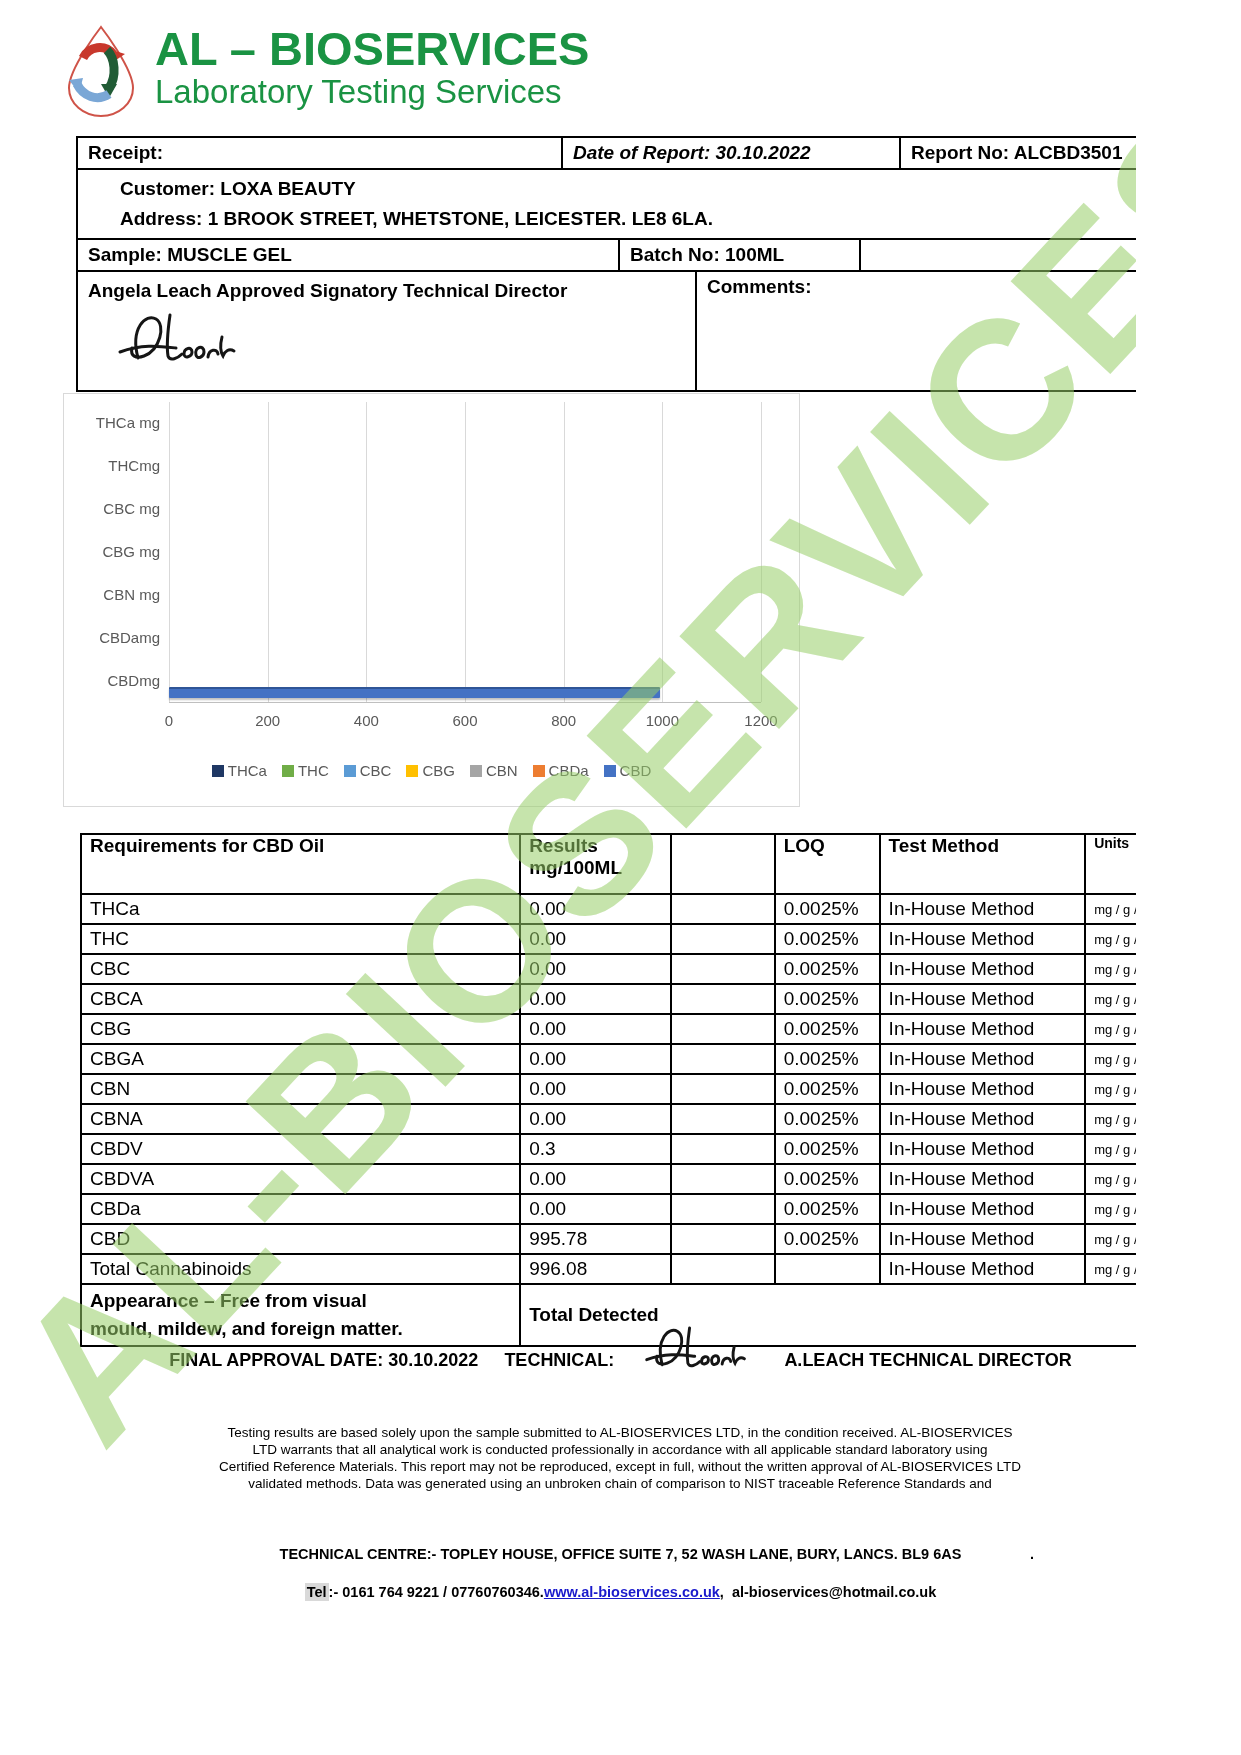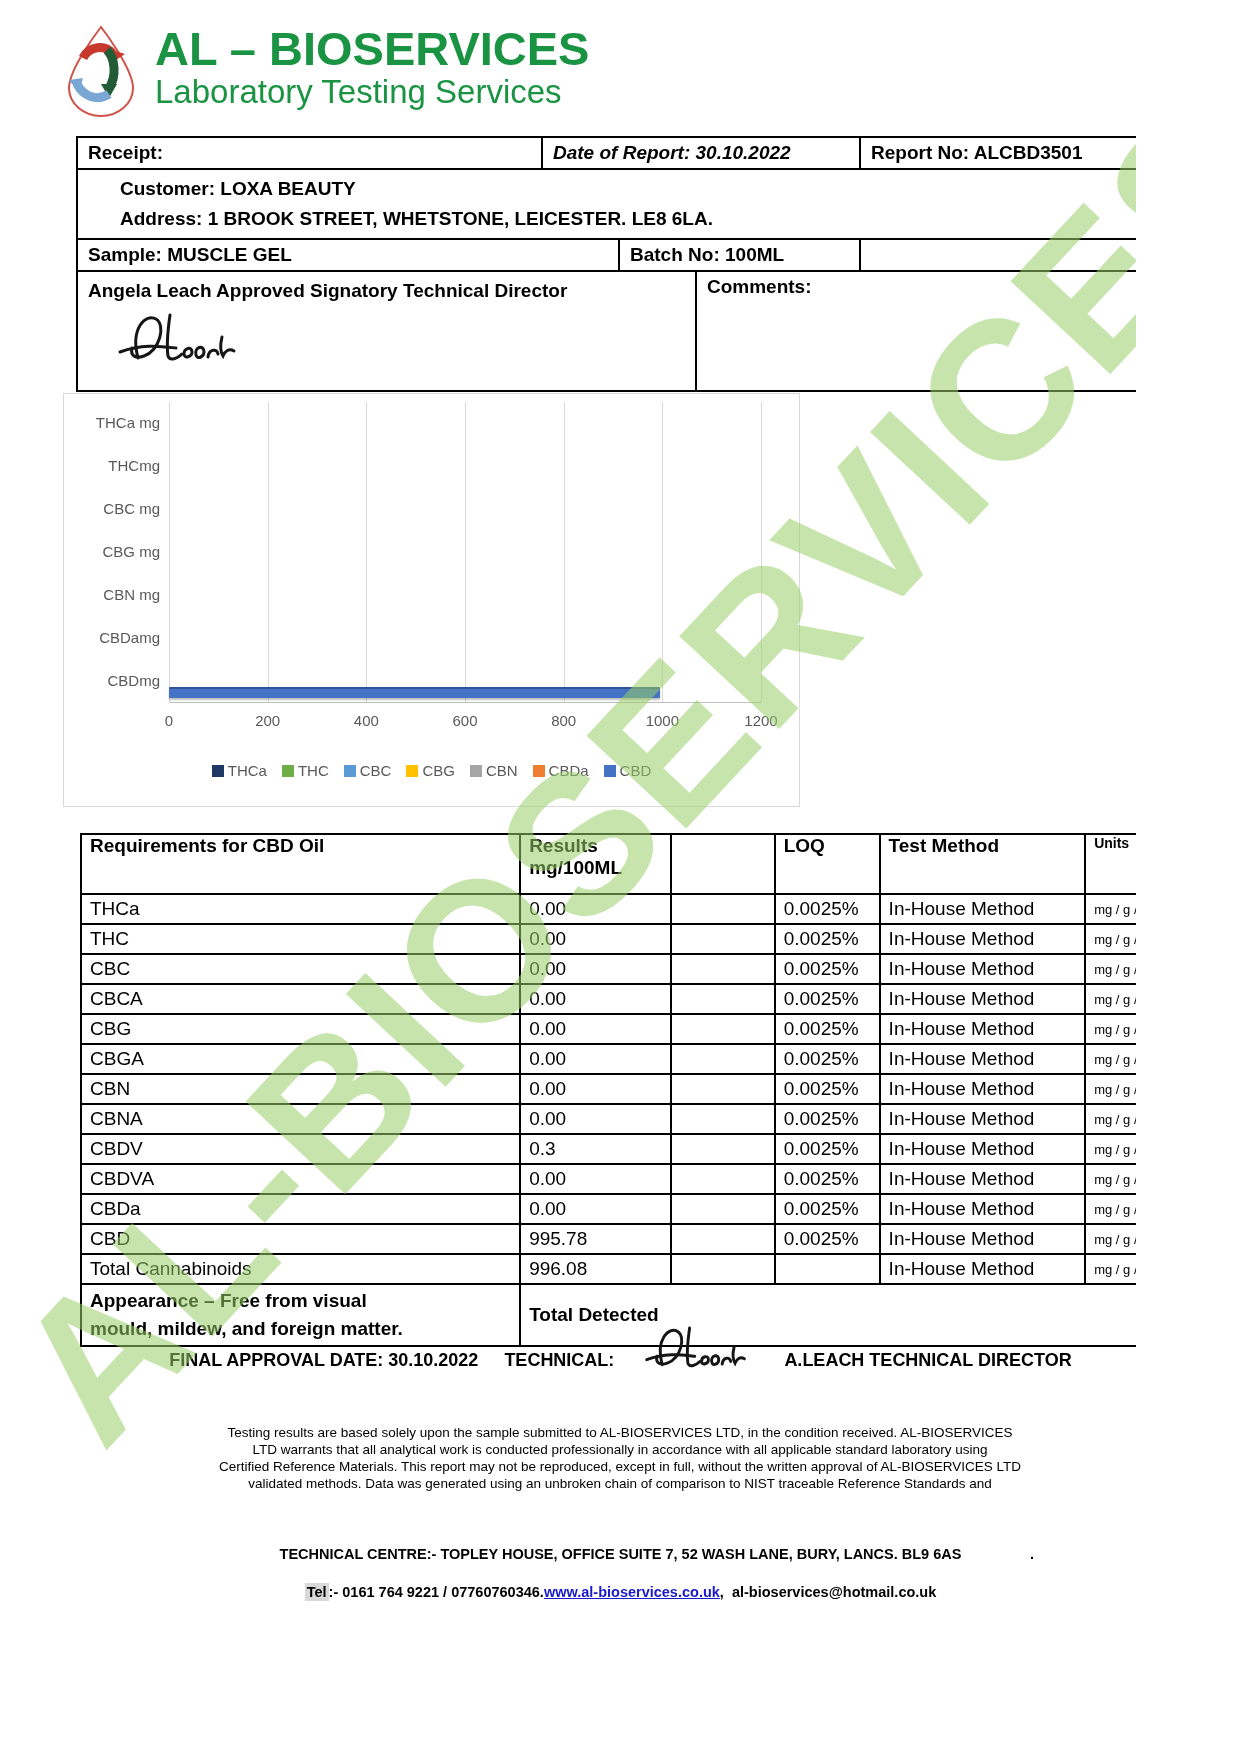--- a/index.html
+++ b/index.html
@@ -9,21 +9,21 @@
   
   .logo-row{position:absolute;left:63px;top:24px;display:flex;align-items:flex-start;}
   .logo-text{margin-left:16px;}
   .logo-title{font-size:47px;font-weight:bold;color:#1a9343;letter-spacing:0px;line-height:1.05;}
   .logo-sub{font-size:33px;color:#1a9343;line-height:1.05;margin-top:2px;}
 
   
   .info-table{position:absolute;left:76px;top:136px;width:1104px;border:2px solid #000;
               font-size:19px;font-weight:bold;}
   .info-row{display:flex;border-top:2px solid #000;}
-  .info-row:first-child{border-top:none;}
+  .info-row:first-child{border-top:none;gap:20px;}
   .info-cell{padding:4px 10px;box-sizing:border-box;}
   .bl{border-left:2px solid #000;}
   .r1c1{width:463px;} .r1c2{width:318px;font-style:italic;} .r1c3{flex:1;}
   .r3c1{width:540px;} .r3c2{width:241px;} .r3c3{flex:1;}
   .r4c1{width:617px;min-height:118px;} .r4c2{flex:1;}
   .two-line{line-height:30px;}
   .sig-wrap{margin:2px 0 0 18px;}
 
   
   .chart-box{position:absolute;left:63px;top:393px;width:735px;height:412px;

